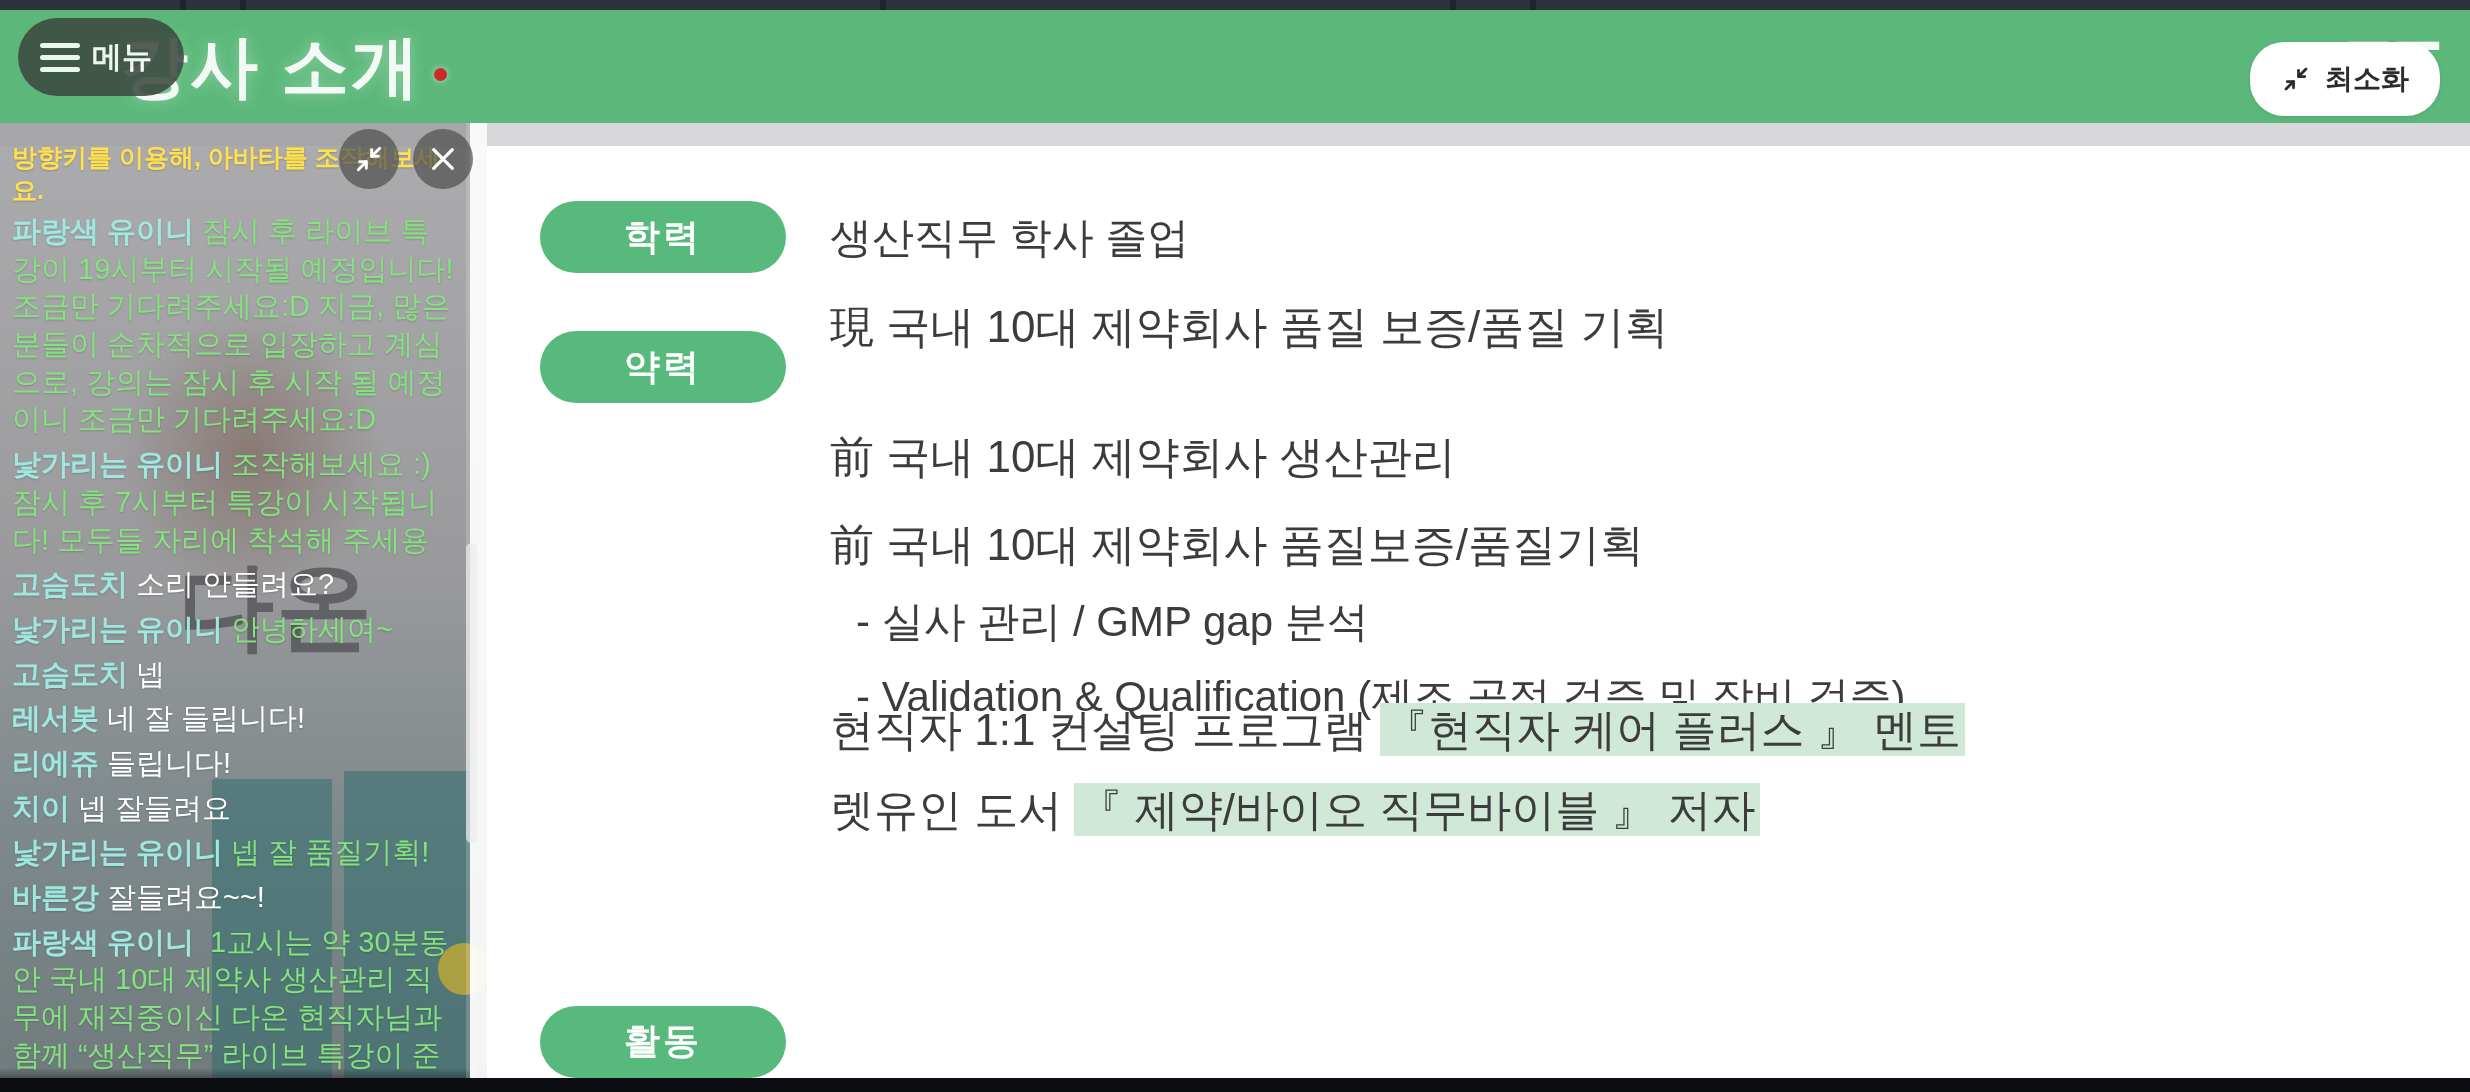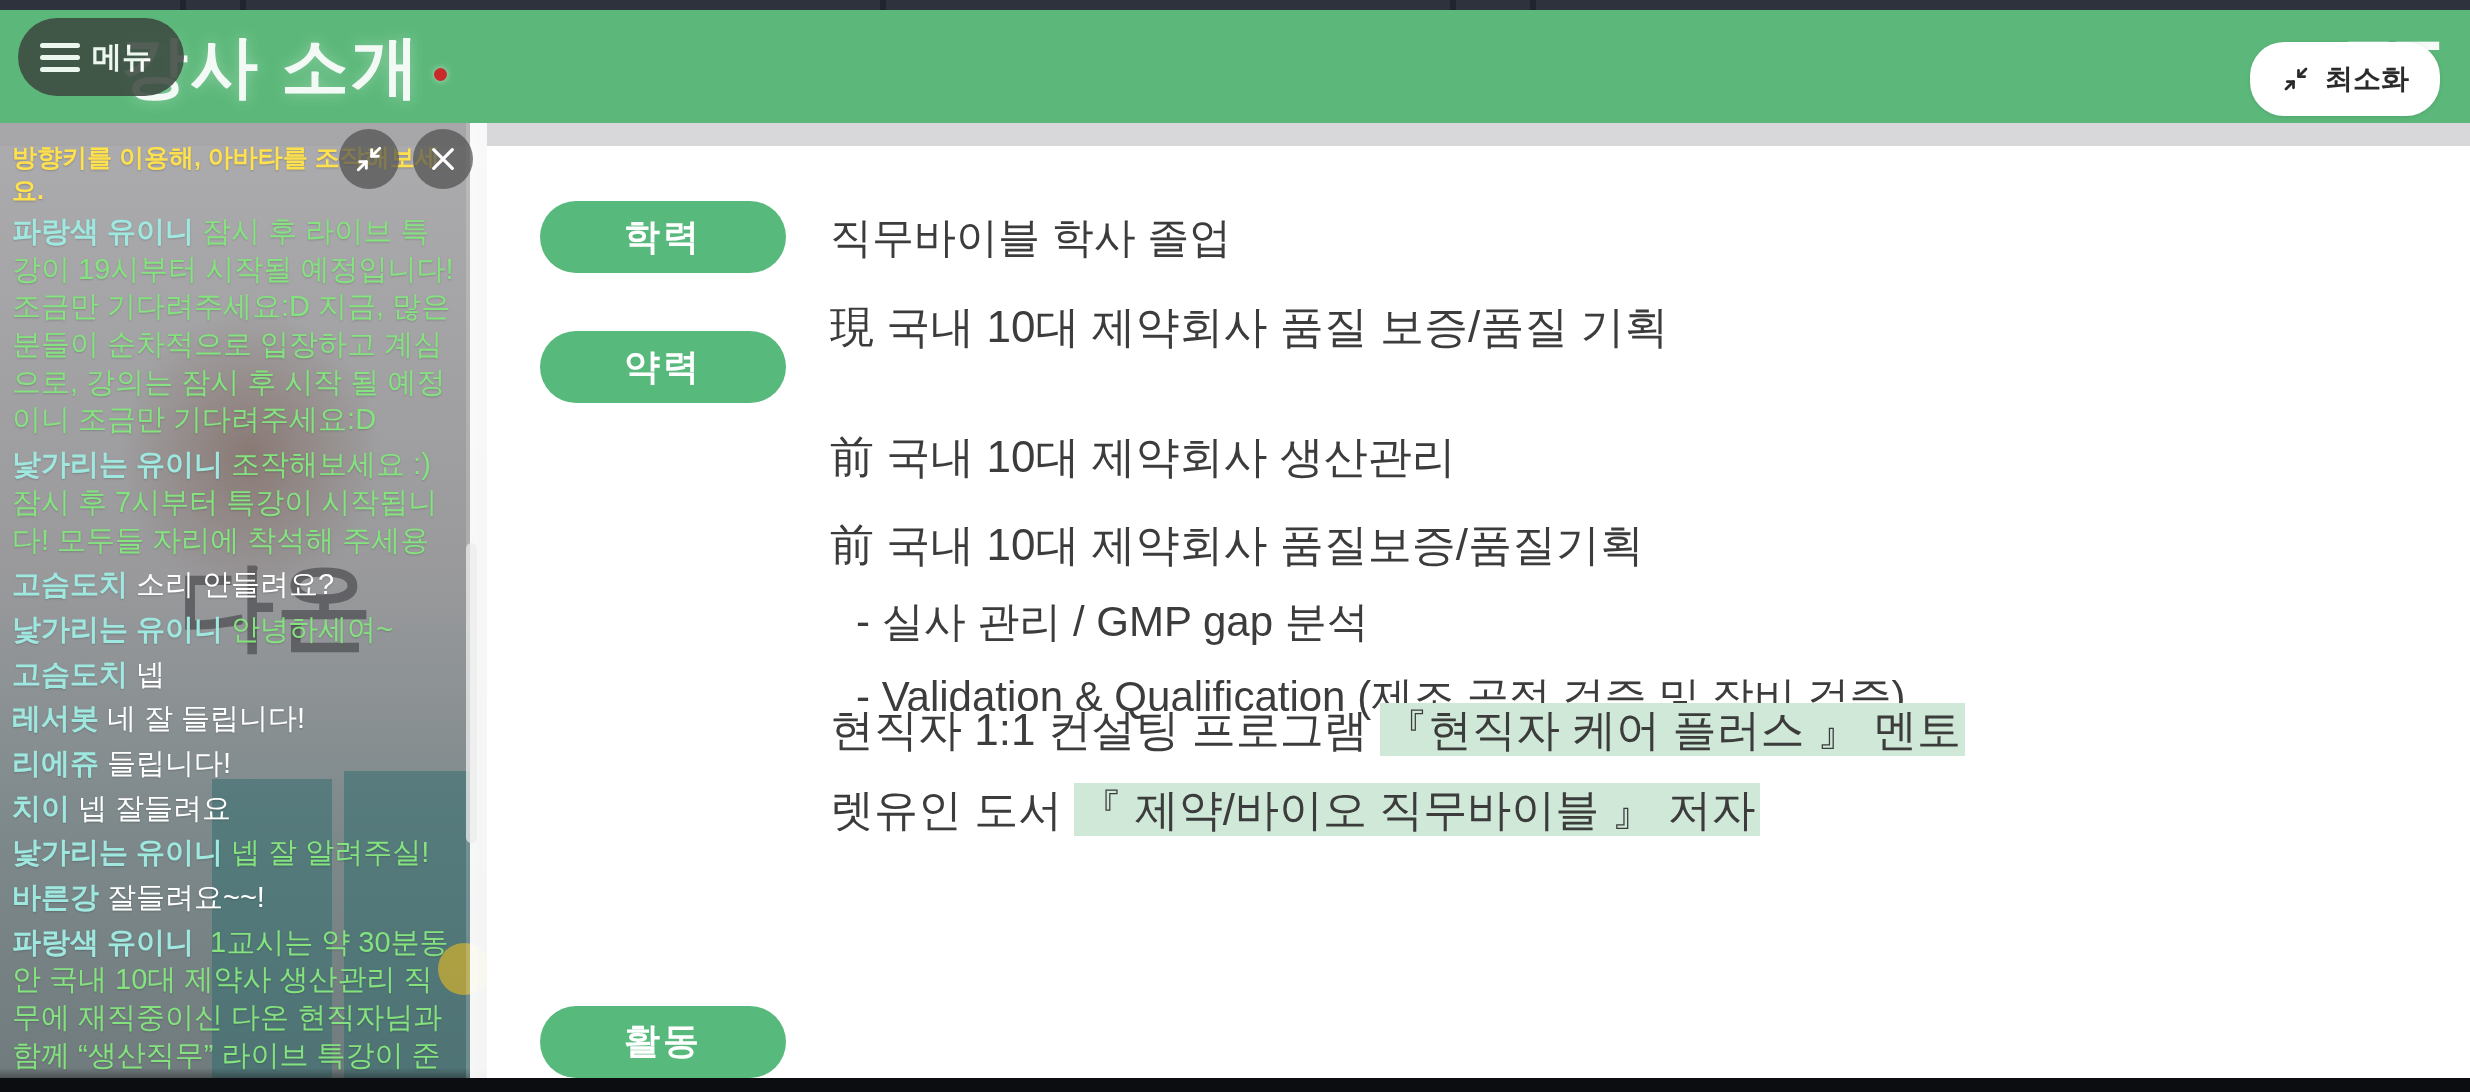--- a/index.html
+++ b/index.html
@@ -394,21 +394,21 @@
   </div>
 
   <div class="slide-area">
     <div class="slide-topband"></div>
 
     <div class="slide-content">
 
       <div class="sec-row">
         <div class="pill pill-edu">학력</div>
         <div class="sec-body">
-          <div class="line edu">직무바이블 학사 졸업</div>
+          <div class="line edu">생산직무 학사 졸업</div>
         </div>
       </div>
 
       <div class="sec-row" style="margin-top:-72px;">
         <div class="pill pill-car">약력</div>
         <div class="sec-body">
           <div class="line car-now">現 국내 10대 제약회사 품질 보증/품질 기획</div>
           <div class="line car-prev" style="margin-top:78px;">前 국내 10대 제약회사 생산관리</div>
           <div class="line car-prev">前 국내 10대 제약회사 품질보증/품질기획</div>
           <div class="line bullet">- 실사 관리 / GMP gap 분석</div>
@@ -459,21 +459,21 @@
       <div class="chat-msg">
         <span class="cn-user">레서봇</span><span class="cn-text-white">네 잘 들립니다!</span>
       </div>
       <div class="chat-msg">
         <span class="cn-user">리에쥬</span><span class="cn-text-white">들립니다!</span>
       </div>
       <div class="chat-msg">
         <span class="cn-user">치이</span><span class="cn-text-white">넵 잘들려요</span>
       </div>
       <div class="chat-msg">
-        <span class="cn-user">낯가리는 유이니</span><span class="cn-text-green">넵 잘 알려주실!</span>
+        <span class="cn-user">낯가리는 유이니</span><span class="cn-text-green">넵 잘 품질기획!</span>
       </div>
       <div class="chat-msg">
         <span class="cn-user">바른강</span><span class="cn-text-white">잘들려요~~!</span>
       </div>
       <div class="chat-msg">
         <span class="cn-user">파랑색 유이니</span><span class="cn-text-green"> 1교시는 약 30분동안 국내 10대 제약사 생산관리 직무에 재직중이신 다온 현직자님과 함께 “생산직무” 라이브 특강이 준비되어 있습니다 :D 현직자님께서 직접! 직무가 하는일부터, 필요역량, 직무가 겪는 주요이슈를 알려주실 거에요~!</span>
       </div>
 
     </div>
 

